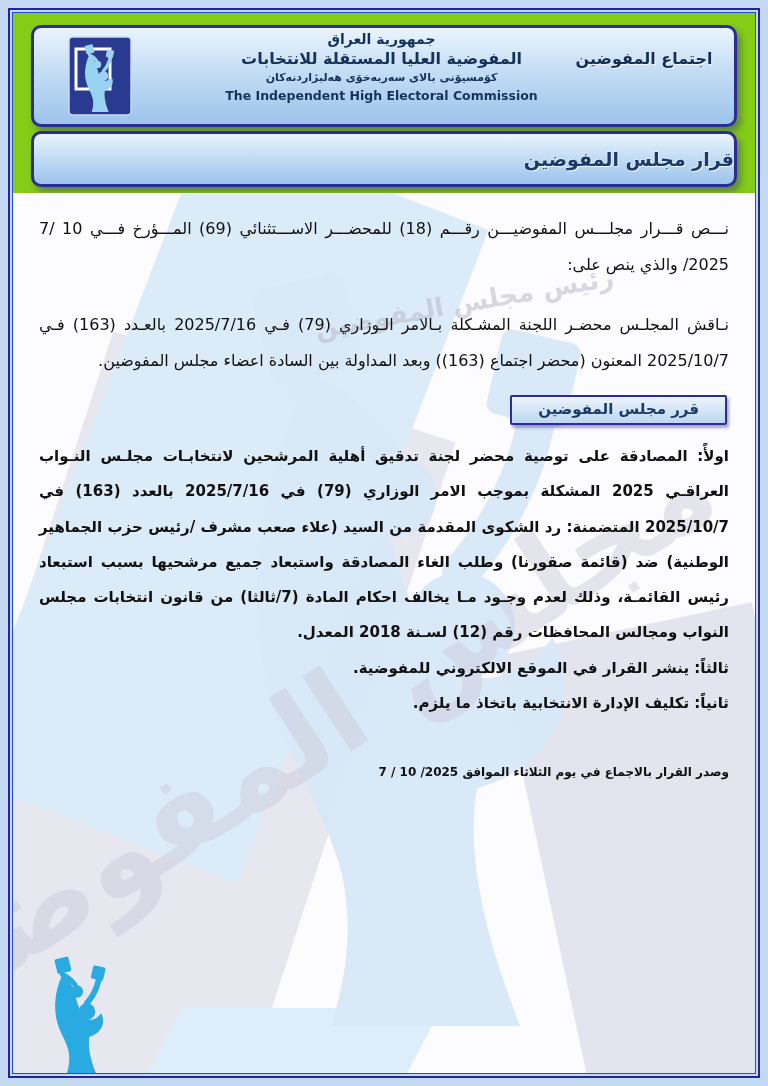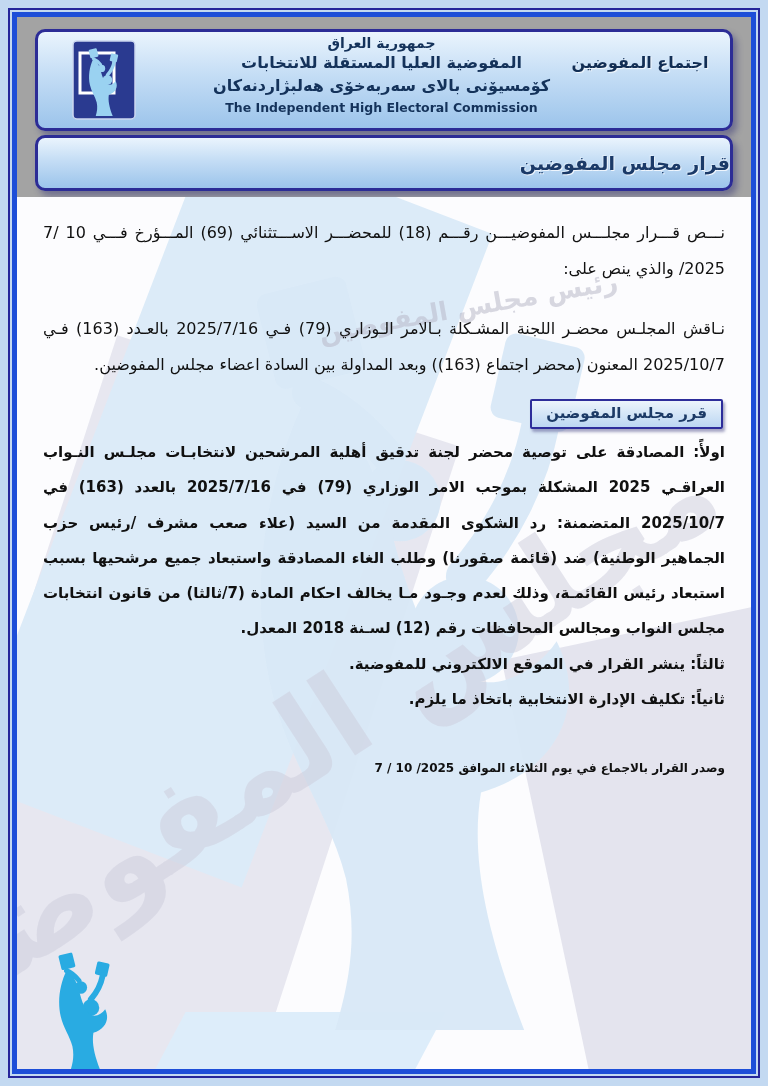--- a/index.html
+++ b/index.html
@@ -3,41 +3,41 @@
 <meta charset="utf-8">
 <style>
   html,body{margin:0;padding:0;}
   body{
     width:768px;height:1086px;position:relative;overflow:hidden;
     background:#c3d9f1;
     font-family:"DejaVu Sans",sans-serif;
   }
   
   .frame-outer{position:absolute;inset:8px;border:2px solid #26269a;}
-  .frame-inner{position:absolute;inset:2px;border:5px solid #1d4ed8;background:#a3a3a3;overflow:hidden;}
+  .frame-inner{position:absolute;inset:2px;border:1px solid #1d4ed8;background:#84cc16;overflow:hidden;}
 
   
   .header-box,.title-box{
     position:absolute;left:18px;right:18px;
     border:3px solid #2c2c96;border-radius:10px;
     background:linear-gradient(180deg,#eaf4fd 0%,#c4ddf5 45%,#9cc4eb 100%);
     box-shadow:4px 5px 6px rgba(50,50,120,.45);
   }
   .header-box{top:12px;height:96px;}
   .title-box{top:118px;height:50px;}
   .title-box .title{
     width:100%;text-align:right;line-height:50px;
     font-size:19px;font-weight:bold;color:#1b3a68;
     text-shadow:1px 1px 0 #eef5fd, -1px -1px 0 rgba(255,255,255,.4);
   }
   .logo-wrap{position:absolute;left:34px;top:8px;}
   .header-center{position:absolute;left:170px;right:175px;top:3px;text-align:center;color:#14325a;}
   .hc1{font-size:14px;font-weight:bold;line-height:1.25;}
   .hc2{font-size:16px;font-weight:bold;line-height:1.3;text-align:center;}
-  .hc3{font-size:16px;font-weight:bold;line-height:1.6;}
+  .hc3{font-size:11px;font-weight:bold;line-height:1.6;}
   .hc4{font-size:12.5px;font-weight:bold;direction:ltr;line-height:1.4;}
   .header-right{
     position:absolute;right:14px;top:14px;width:152px;text-align:center;
     font-size:16px;font-weight:bold;color:#122e54;line-height:2.1;
     text-shadow:1px 1px 1px rgba(255,255,255,.8);
   }
 
   
   .content{position:absolute;left:0;right:0;top:180px;bottom:0;background:#fcfcfe;overflow:hidden;}
   .wm{position:absolute;z-index:0;}
@@ -58,21 +58,21 @@
   .corner-figure{position:absolute;left:26px;bottom:-6px;z-index:1;}
 
   .text-layer{
     position:relative;z-index:2;direction:rtl;color:#101010;
     padding:14px 26px 0 26px;
   }
   .para{font-size:16px;line-height:2.25;text-align:justify;margin:0 0 0 0;}
   .para.p1{margin-top:4px;}
   .para.p2{margin-top:24px;}
   .badge{
-    display:inline-block;margin:16px 2px 2px 0;padding:3px 14px 5px;
+    display:inline-block;margin:16px 2px 10px 0;padding:3px 26px 5px;
     border:2px solid #2d2d9a;border-radius:2px;
     background:linear-gradient(180deg,#ecf4fc,#bcd7f2);
     font-size:15px;font-weight:bold;color:#1c3a66;
     box-shadow:2px 3px 3px rgba(80,80,140,.5);
   }
   .bold-para{font-size:15px;font-weight:bold;line-height:2.35;text-align:justify;margin:4px 0 0 0;}
   .bold-line{font-size:15px;font-weight:bold;line-height:2.35;margin:0;}
   .closing{font-size:12px;font-weight:bold;margin-top:44px;}
 </style>
 </head>

